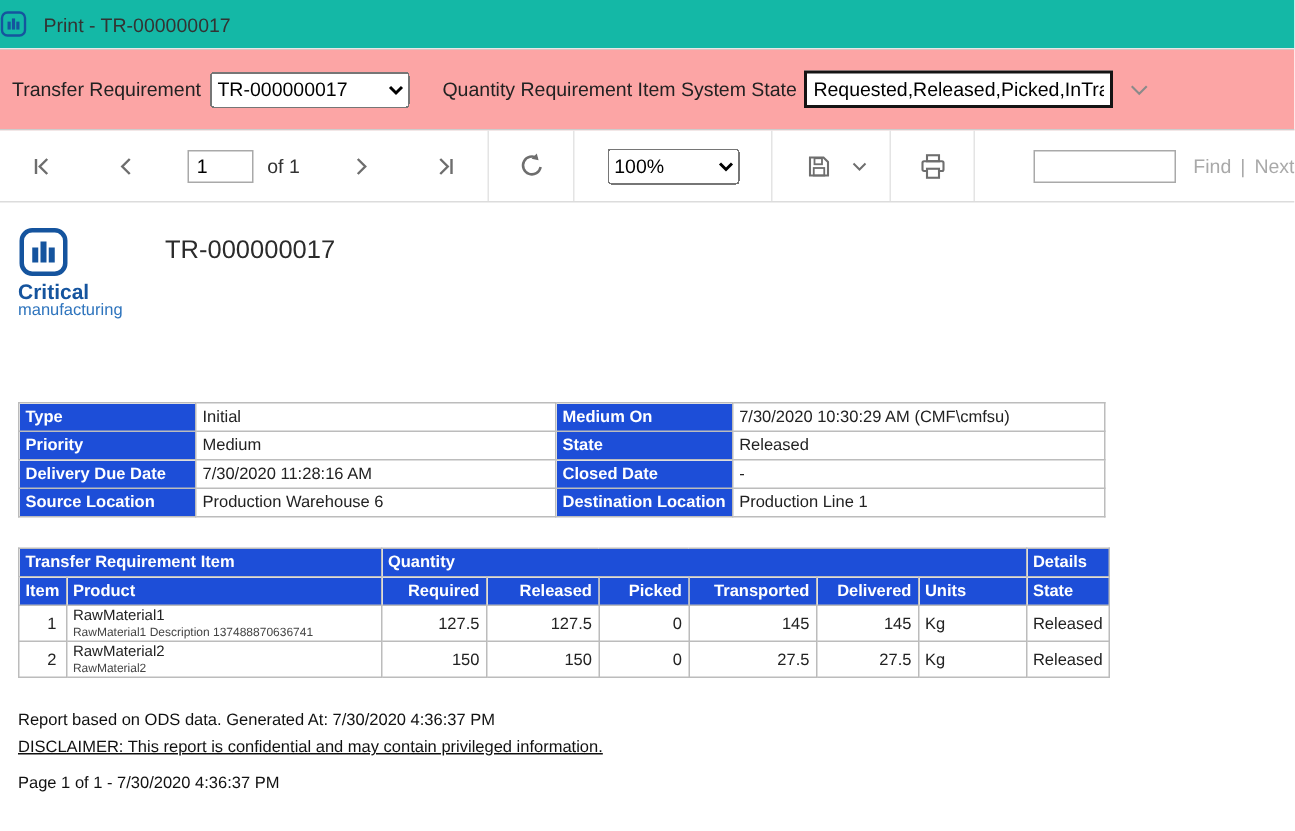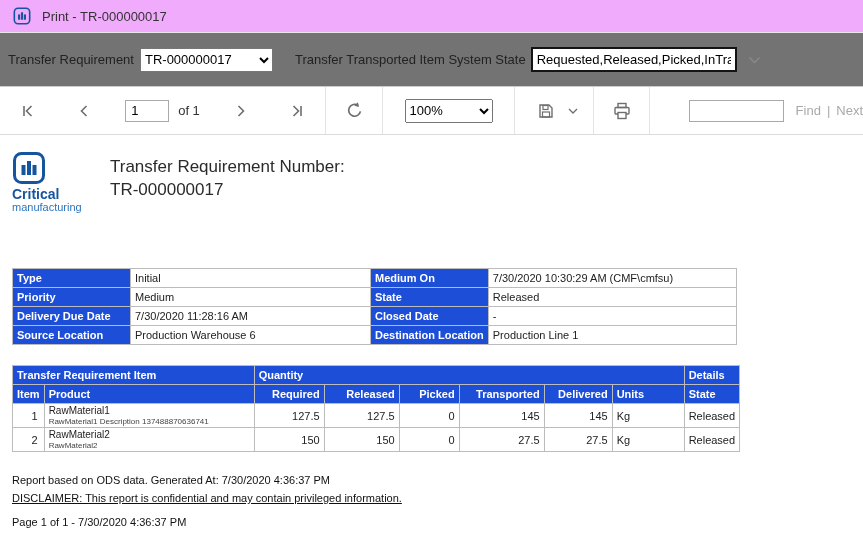--- a/index.html
+++ b/index.html
@@ -1,22 +1,22 @@
 <!DOCTYPE html>
 <html><head>
 <meta charset="utf-8">
 <style>
   * { margin:0; padding:0; box-sizing:border-box; }
   html,body { width:863px; height:554px; background:#fff; font-family:"Liberation Sans", sans-serif; color:#222; overflow:hidden; }
   svg { display:block; }
 
-  .titlebar { height:33px; display:flex; align-items:center; gap:11px; padding-left:13px; background:#f0abfc; border-bottom:1px solid #e7e7e7; }
+  .titlebar { height:33px; display:flex; align-items:center; gap:11px; background:#14b8a6; border-bottom:1px solid #e7e7e7; }
   .window-title { font-size:13px; color:#333; }
 
-  .parambar { height:54px; display:flex; align-items:center; padding-left:8px; font-size:13px; border-bottom:1px solid #cccccc; background:#737373; }
+  .parambar { height:54px; display:flex; align-items:center; padding-left:8px; font-size:13px; border-bottom:1px solid #cccccc; background:#fca5a5; }
   .param-select { width:133px; height:24px; margin-left:6px; font-size:13px; font-family:inherit; }
   .label2 { margin-left:22px; }
   .state-input { width:206px; height:25px; margin-left:5px; border:2px solid #141414; font-size:13px; padding:0 4px; font-family:inherit; }
   .state-chevron { margin-left:11px; display:flex; align-items:center; }
 
   .toolbar { height:48px; display:flex; align-items:stretch; border-bottom:1px solid #dcdcdc; background:#fff; }
   .tsep { width:1px; background:#e4e4e4; }
   .tgroup { display:flex; align-items:center; }
   .g-nav { width:325px; justify-content:space-between; padding:0 14px; }
   .g-refresh { width:56px; justify-content:center; }
@@ -67,21 +67,21 @@
     </svg>
   </span>
   <span class="window-title">Print - TR-000000017</span>
 </div>
 
 <div class="parambar">
   <label>Transfer Requirement</label>
   <select class="param-select">
     <option>TR-000000017</option>
   </select>
-  <label class="label2">Transfer Transported Item System State</label>
+  <label class="label2">Quantity Requirement Item System State</label>
   <input class="state-input" type="text" value="Requested,Released,Picked,InTran" style="">
   <span class="state-chevron">
     <svg width="13" height="8" viewBox="0 0 13 8">
         <polyline points="1.5,1.5 6.5,6.5 11.5,1.5" fill="none" stroke="#8a8a8a" stroke-width="1.4"></polyline>
       </svg>
   </span>
 </div>
 
 <div class="toolbar">
   <div class="tgroup g-nav">
@@ -169,21 +169,20 @@
       <svg width="34" height="34" viewBox="0 0 34 34">
         <rect x="2.5" y="2.5" width="29" height="29" rx="7" fill="none" stroke="#15549e" stroke-width="3"></rect>
         <rect x="9.5" y="14" width="4" height="10" fill="#15549e"></rect>
         <rect x="15" y="10" width="4" height="14" fill="#15549e"></rect>
         <rect x="20.5" y="14" width="4" height="10" fill="#15549e"></rect>
       </svg>
       <div class="brand-top">Critical</div>
       <div class="brand-bottom">manufacturing</div>
     </div>
     <div class="rtitle">
-      <div>Transfer Requirement Number:</div>
       <div>TR-000000017</div>
     </div>
   </div>
 
   <table class="details-table">
     <colgroup>
         <col style="width:118px">
         <col style="width:240px">
         <col style="width:117px">
         <col style="width:248px">

